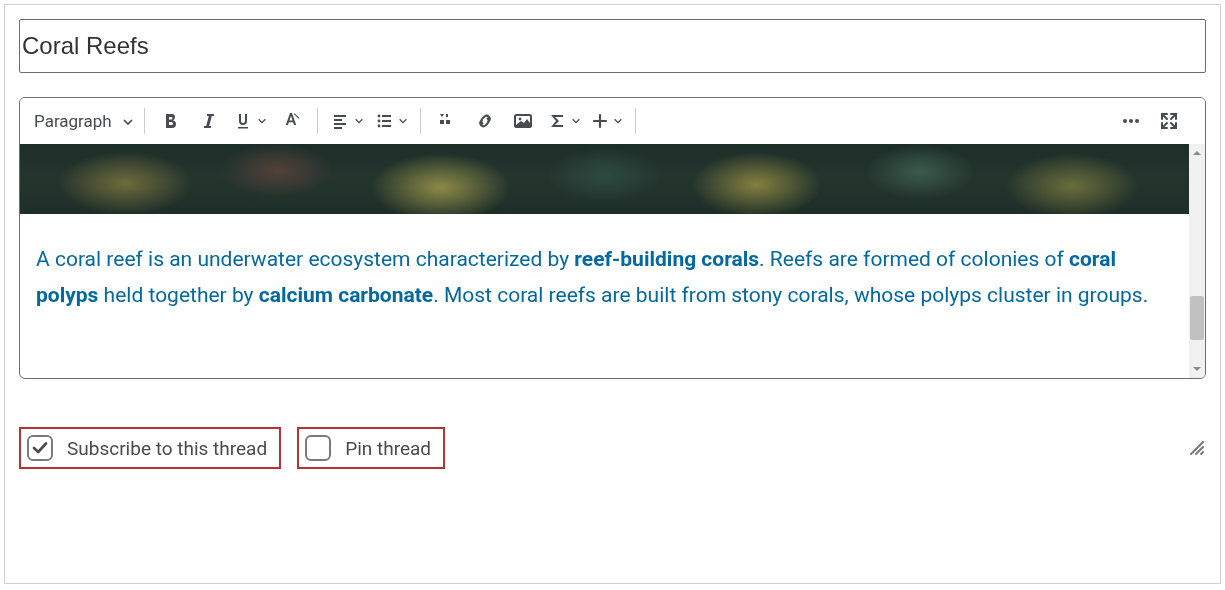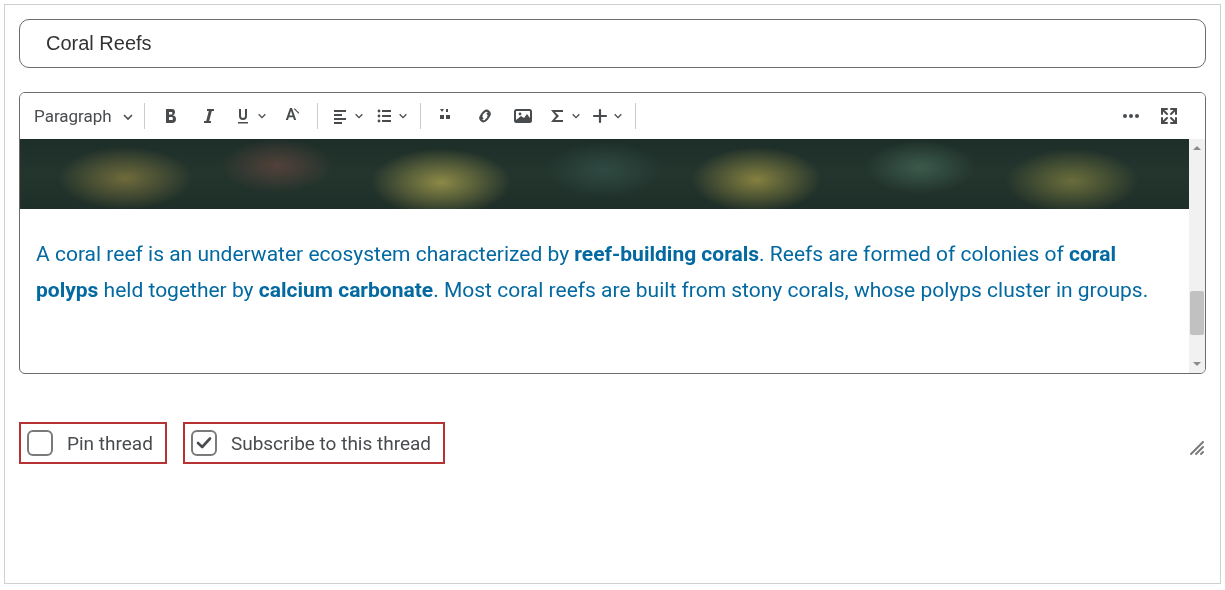--- a/index.html
+++ b/index.html
@@ -12,23 +12,23 @@
     }
     .outer {
       border: 1px solid #d0d0d0;
       padding: 14px;
       height: 580px;
       position: relative;
     }
     .title-input {
       width: 100%;
       border: 1px solid #6c6c6c;
-      border-radius: 10px;
-      padding: 12px 26px;
-      font-size: 20px;
+      border-radius: 2px;
+      padding: 12px 2px;
+      font-size: 24px;
       color: #333;
       outline: none;
     }
     .editor-wrap {
       margin-top: 24px;
       border: 1px solid #6c6c6c;
       border-radius: 6px;
       overflow: hidden;
       position: relative;
     }
@@ -340,26 +340,26 @@
   </div>
 
   <div class="resize-corner">
     <svg width="18" height="18" viewBox="0 0 18 18">
       <path d="M3 15 L15 3 M8 15 L15 8 M13 15 L15 13" stroke="#7a7a7a" stroke-width="2" stroke-linecap="round"></path>
     </svg>
   </div>
 
   <div class="checkbox-row">
     <label class="check-item">
-      <span class="checkbox"></span>
-      <span>Pin thread</span>
-    </label>
-    <label class="check-item">
       <span class="checkbox">
         <svg width="18" height="18" viewBox="0 0 18 18">
             <path d="M3 9 L7.2 13 L15 4.5" fill="none" stroke="#494c4e" stroke-width="2.6" stroke-linecap="round" stroke-linejoin="round"></path>
           </svg>
       </span>
       <span>Subscribe to this thread</span>
     </label>
+    <label class="check-item">
+      <span class="checkbox"></span>
+      <span>Pin thread</span>
+    </label>
   </div>
 
 </div>
 
 </body></html>

